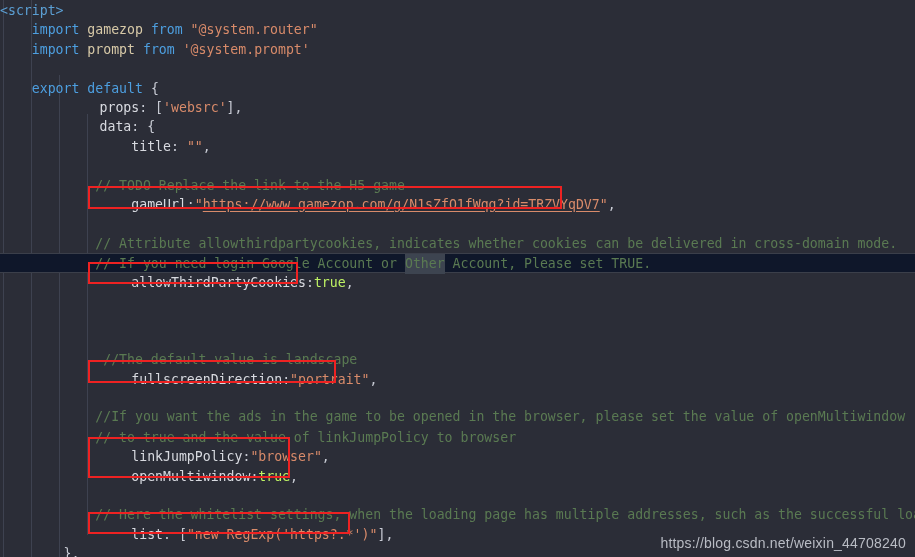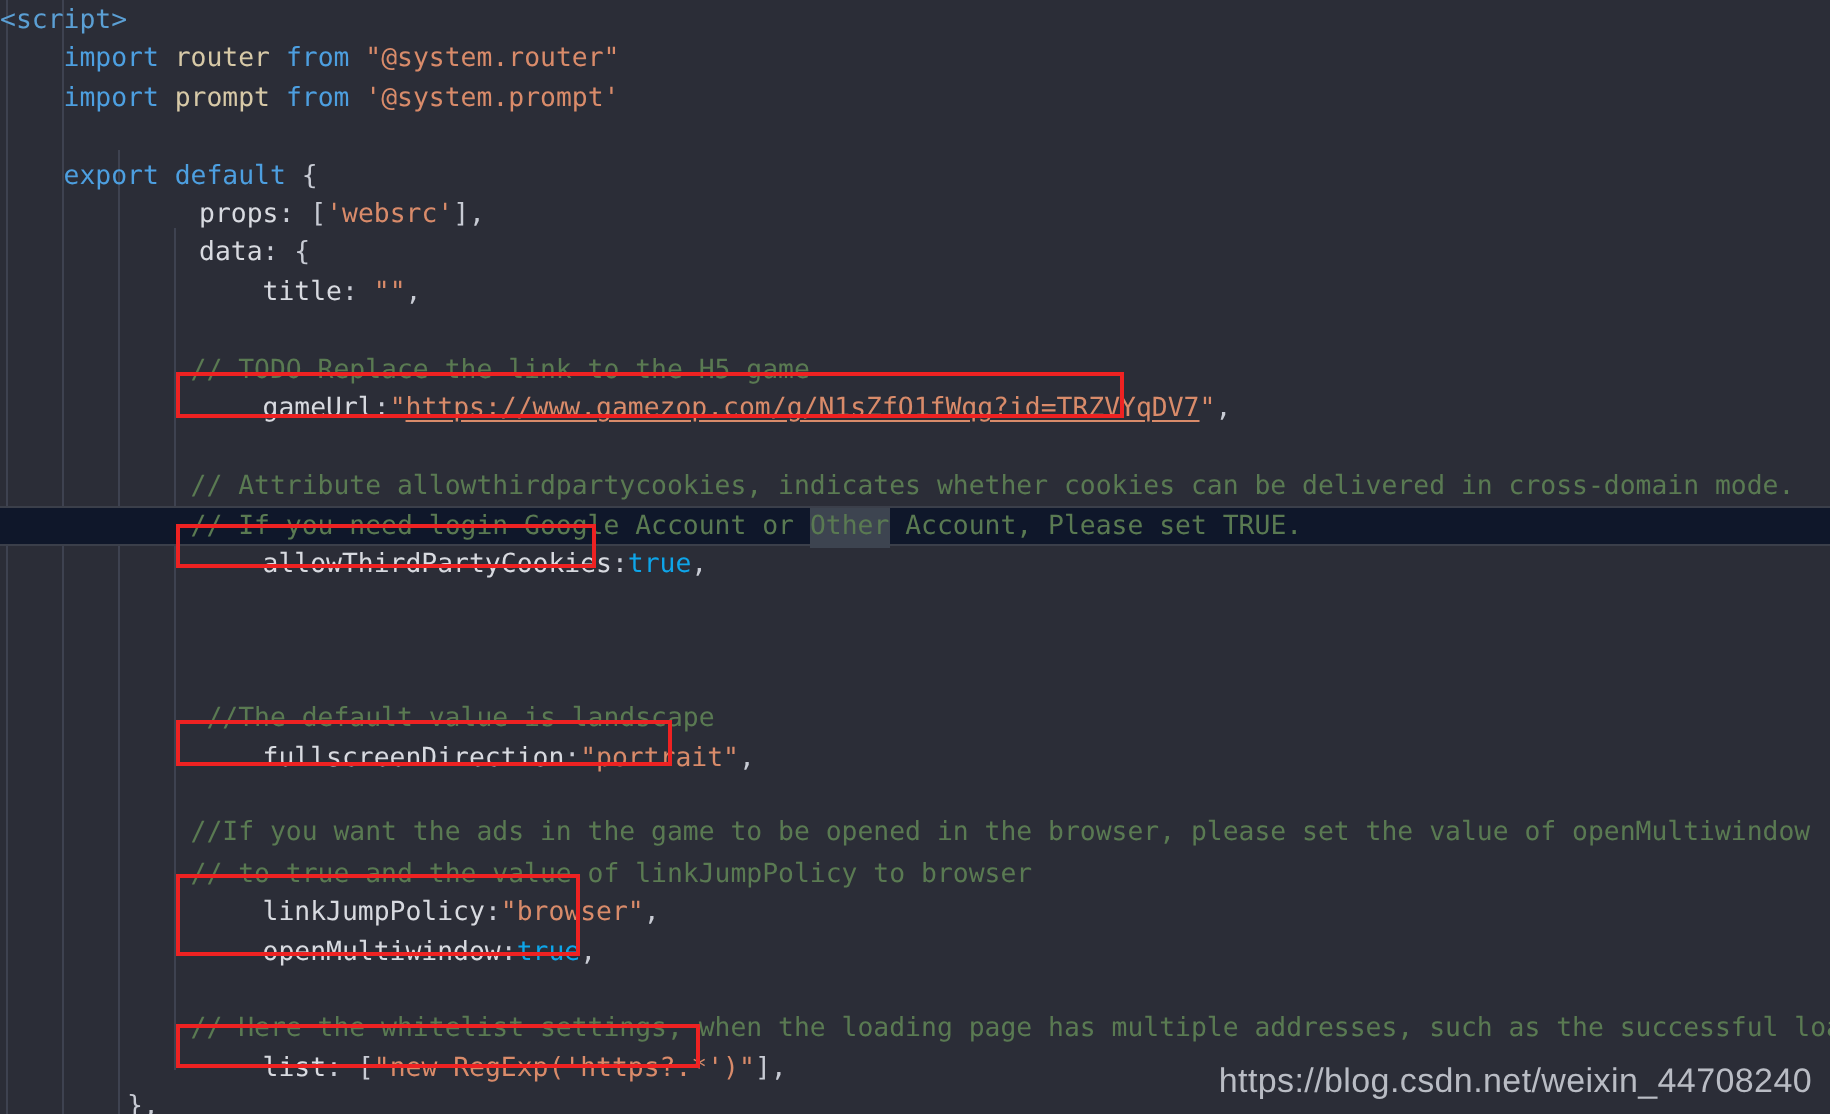--- a/index.html
+++ b/index.html
@@ -60,58 +60,58 @@
     border-top: 1px solid #3b3f4a;
     border-bottom: 1px solid #3b3f4a;
   }
 
   
   .tag      { color: #5b9fd4; }
   .kw       { color: #4d9fe0; }
   .ident    { color: #d7c9a7; }
   .prop     { color: #d8dae0; padding-left: 36px; }
   .str      { color: #d98b6a; }
-  .bool     { color: #0ea5e9; }
+  .bool     { color: #bef264; }
   .punc     { color: #c8cbd4; }
   .cmt      { color: #5a7a52; }
   .link     { color: #d98b6a; text-decoration: underline; text-underline-offset: 2px; }
   .sel      { background: #3d4450; }
 
   
   .redbox {
     position: absolute;
     border: 2px solid #ee2222;
     pointer-events: none;
     background: transparent;
   }
 
   
   #watermark {
     position: absolute;
     right: 9px;
     bottom: 6px;
     font-family: "Liberation Sans", "DejaVu Sans", sans-serif;
-    font-size: 17px;
+    font-size: 14px;
     color: #b9bcc4;
     letter-spacing: .2px;
   }
 </style>
 </head>
 <body>
 
 <div id="editor">
 
   <div class="guide g0"></div>
   <div class="guide g1"></div>
   <div class="guide g2"></div>
   <div class="guide g3"></div>
 
   <div id="code-lines">
       <div class="line" style="top: 1px;"><span class="txt tag">&lt;script&gt;</span></div>
-      <div class="line" style="top: 20.4px;"><span class="txt punc">    </span><span class="txt kw">import</span><span class="txt punc"> </span><span class="txt ident">router</span><span class="txt punc"> </span><span class="txt kw">from</span><span class="txt punc"> </span><span class="txt str">"@system.router"</span></div>
+      <div class="line" style="top: 20.4px;"><span class="txt punc">    </span><span class="txt kw">import</span><span class="txt punc"> </span><span class="txt ident">gamezop</span><span class="txt punc"> </span><span class="txt kw">from</span><span class="txt punc"> </span><span class="txt str">"@system.router"</span></div>
       <div class="line" style="top: 39.8px;"><span class="txt punc">    </span><span class="txt kw">import</span><span class="txt punc"> </span><span class="txt ident">prompt</span><span class="txt punc"> </span><span class="txt kw">from</span><span class="txt punc"> </span><span class="txt str">'@system.prompt'</span></div>
       <div class="line" style="top: 59.2px;"></div>
       <div class="line" style="top: 78.6px;"><span class="txt punc">    </span><span class="txt kw">export</span><span class="txt punc"> </span><span class="txt kw">default</span><span class="txt punc"> {</span></div>
       <div class="line" style="top: 98px;"><span class="txt punc">        </span><span class="txt prop">props</span><span class="txt punc">: [</span><span class="txt str">'websrc'</span><span class="txt punc">],</span></div>
       <div class="line" style="top: 117.4px;"><span class="txt punc">        </span><span class="txt prop">data</span><span class="txt punc">: {</span></div>
       <div class="line" style="top: 136.8px;"><span class="txt punc">            </span><span class="txt prop">title</span><span class="txt punc">: </span><span class="txt str">""</span><span class="txt punc">,</span></div>
       <div class="line" style="top: 156.2px;"></div>
       <div class="line" style="top: 175.6px;"><span class="txt punc">            </span><span class="txt cmt">// TODO Replace the link to the H5 game</span></div>
       <div class="line" style="top: 195px;"><span class="txt punc">            </span><span class="txt prop">gameUrl</span><span class="txt punc">:</span><span class="txt str">"</span><span class="txt link">https://www.gamezop.com/g/N1sZfO1fWqg?id=TRZVYqDV7</span><span class="txt str">"</span><span class="txt punc">,</span></div>
       <div class="line" style="top: 214.4px;"></div>

